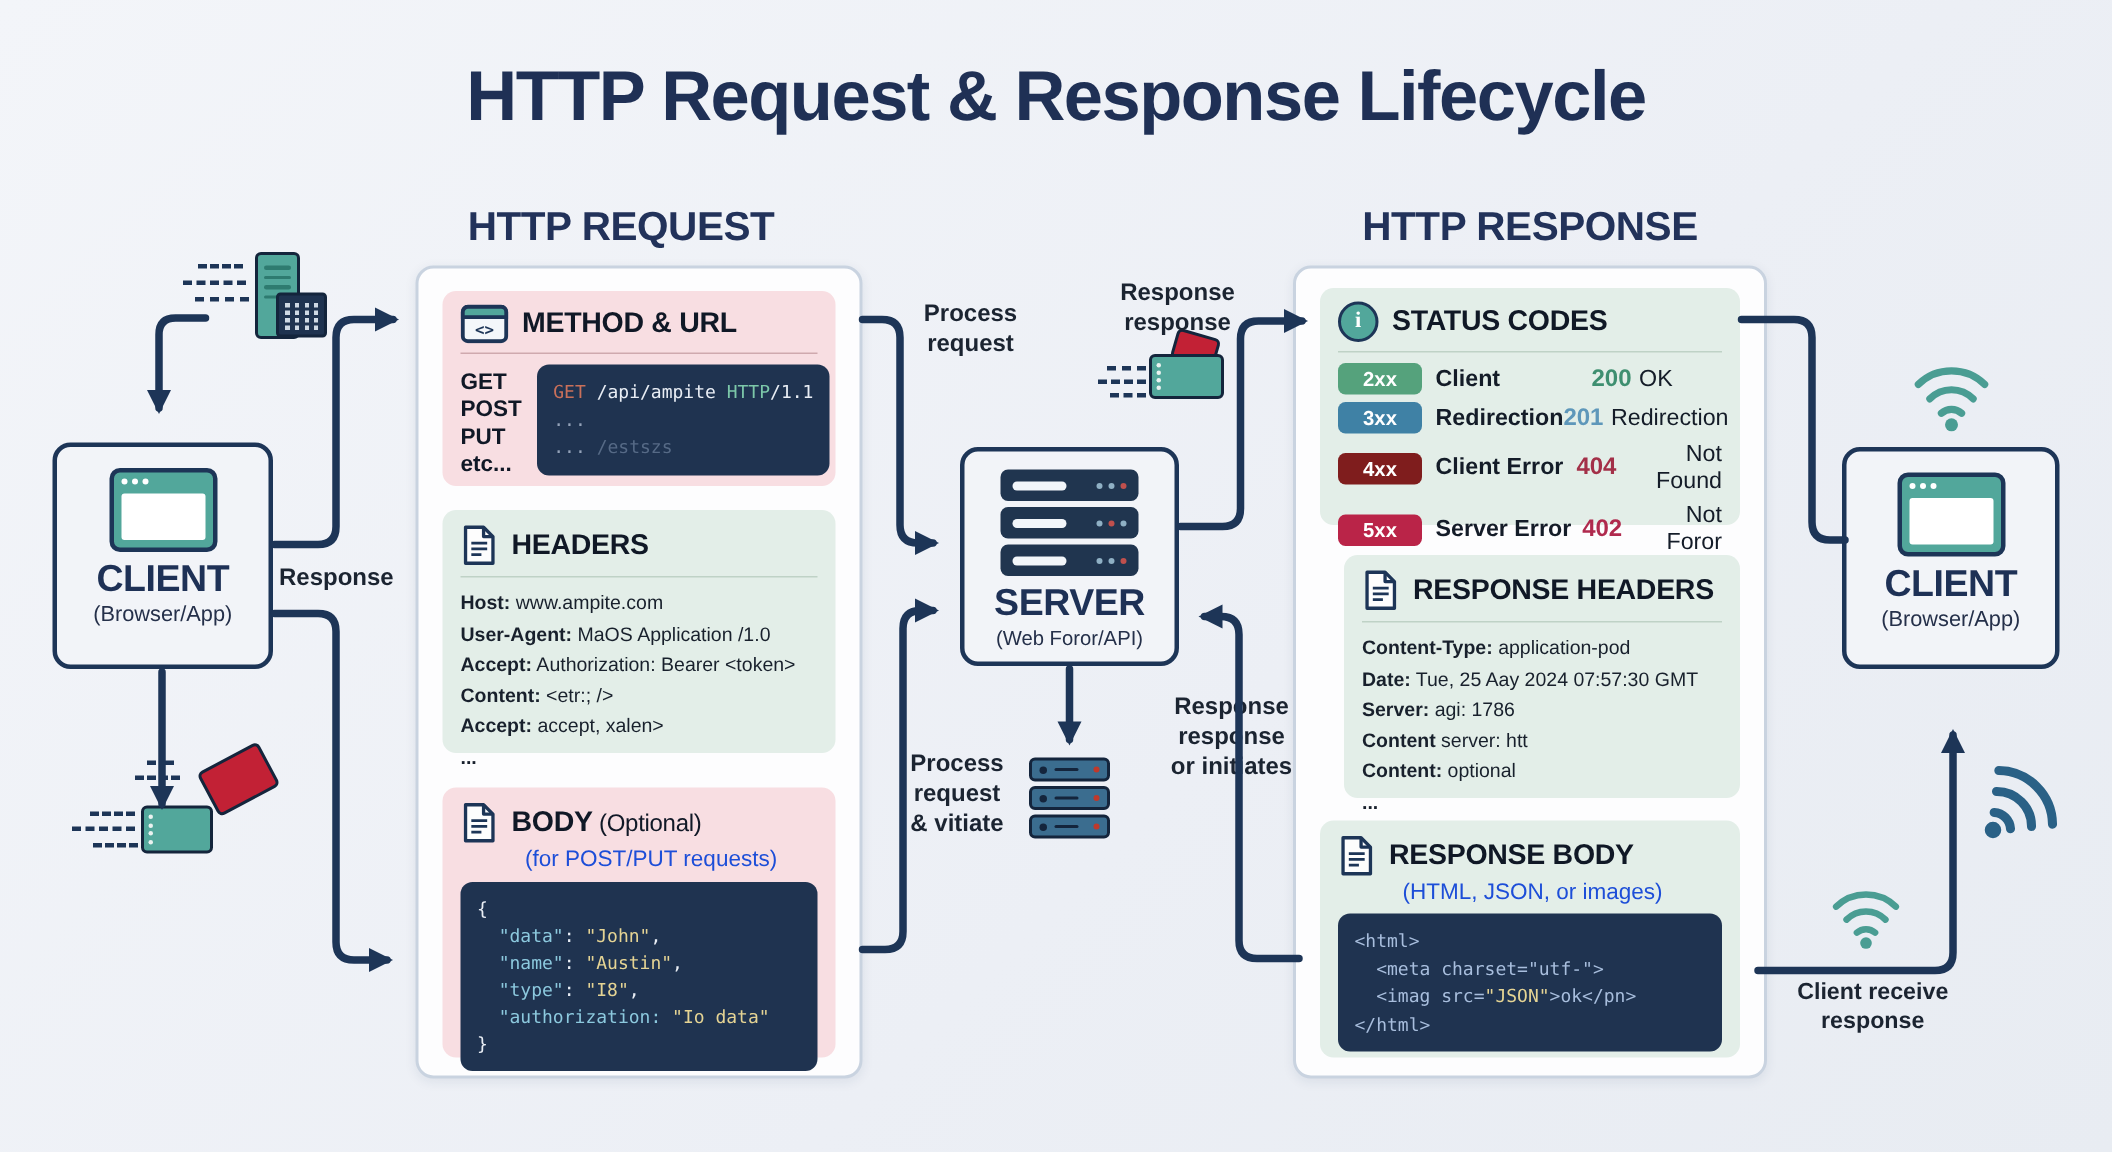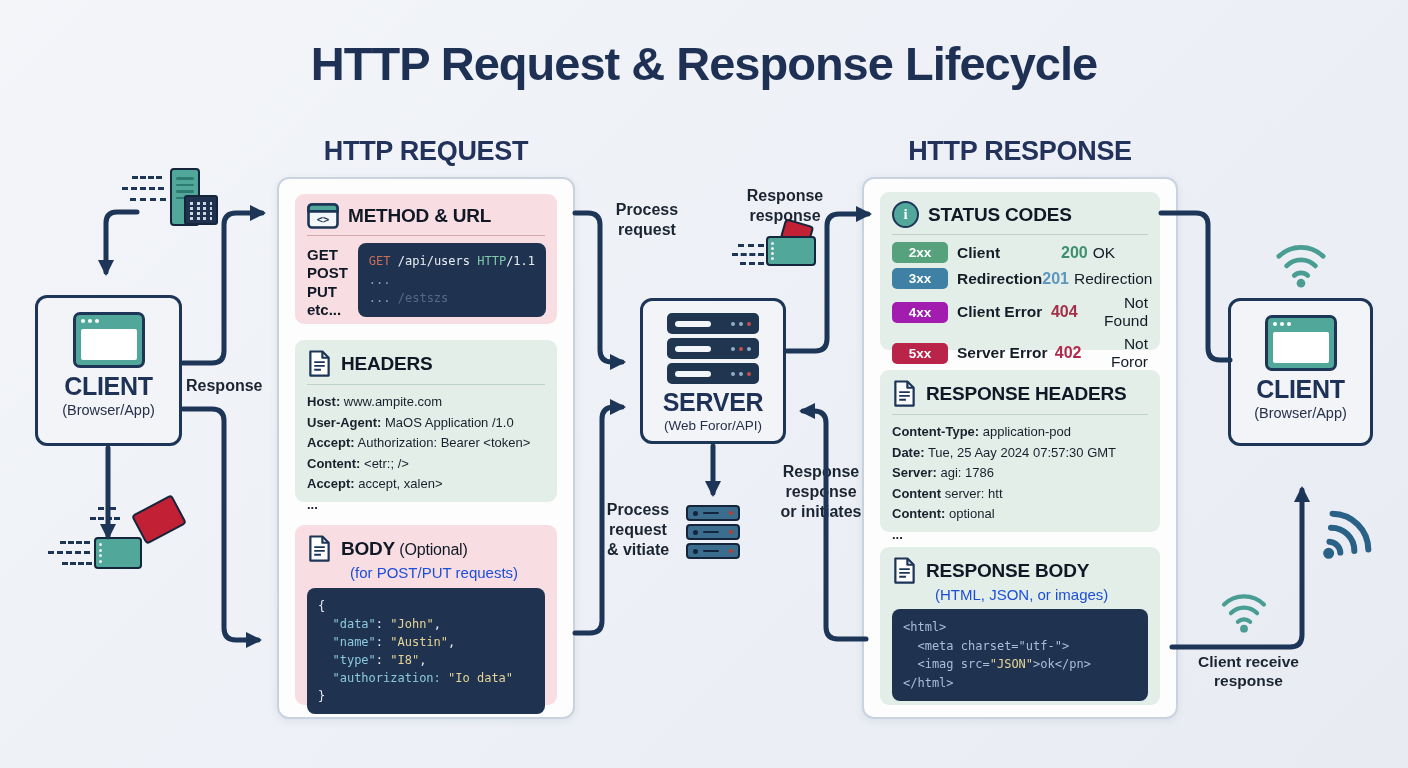--- a/index.html
+++ b/index.html
@@ -5,21 +5,21 @@
   * { margin:0; padding:0; box-sizing:border-box; }
   html,body { width:1408px; height:768px; overflow:hidden; }
   body { font-family:"Liberation Sans", sans-serif; background:linear-gradient(135deg,#f3f5f9 0%,#eceff5 60%,#e8ecf2 100%); position:relative; color:#1b2431; }
   .canvas { position:absolute; inset:0; }
 
   
   .main-title { position:absolute; top:36px; left:0; width:1408px; text-align:center; font-size:47px; letter-spacing:-1px; color:#1f3055; }
   .main-title .t-main { font-weight:800; }
   .main-title .t-tail { font-weight:600; }
   .col-title { position:absolute; font-size:27px; font-weight:800; color:#22325a; text-align:center; letter-spacing:-.3px; }
-  .col-title.req { left:277px; width:298px; top:136px; }
+  .col-title.req { left:265px; width:298px; top:136px; }
   .col-title.res { left:862px; width:316px; top:136px; }
 
   
   svg.arrows { position:absolute; inset:0; z-index:5; pointer-events:none; }
   svg.arrows path.fl { fill:none; stroke:#1d3557; stroke-width:5; stroke-linejoin:round; stroke-linecap:round; }
 
   
   .panel { position:absolute; background:#fdfdfe; border:2px solid #c9d3e0; border-radius:12px; box-shadow:0 2px 8px rgba(30,50,90,.08); z-index:2; }
   .panel.req { left:277px; top:177px; width:298px; height:542px; }
   .panel.res { left:862px; top:177px; width:316px; height:542px; }
@@ -131,21 +131,21 @@
         </svg>
         <span class="card-title">METHOD &amp; URL</span>
       </div>
       <div class="hr"></div>
       <div class="method-row">
         <div class="method-list">GET
 POST
 PUT
 etc...</div>
         <div class="codebox" id="code-method">
-            <div class="code-line"><span class="tok-red">GET</span><span class="tok-plain"> /api/users </span><span class="tok-teal">HTTP</span><span class="tok-plain">/1.1</span></div>
+            <div class="code-line"><span class="tok-red">GET</span><span class="tok-plain"> /api/ampite </span><span class="tok-teal">HTTP</span><span class="tok-plain">/1.1</span></div>
             <div class="code-line"><span class="tok-dim">...</span></div>
             <div class="code-line"><span class="tok-dim">... </span><span class="tok-faint">/estszs</span></div>
           </div>
       </div>
     </section>
 
     <section class="card mint" style="top:161px; height:162px;">
       <div class="card-head">
         <svg class="doc-icon" viewBox="0 0 26 30">
           <path d="M3.5 2.5 h12.5 l6.5 6.5 v18.5 h-19 z" fill="#fdfdfd" stroke="#1d3557" stroke-width="2.3" stroke-linejoin="round"></path>
@@ -201,35 +201,35 @@
             <span class="scode" style="color: rgb(62, 143, 112);">200</span>
             <span class="stext">OK</span>
           </div>
           <div class="srow">
             <span class="sbadge" style="background: rgb(63, 129, 165);">3xx</span>
             <span class="slabel">Redirection</span>
             <span class="scode" style="color: rgb(94, 151, 186);">201</span>
             <span class="stext">Redirection</span>
           </div>
           <div class="srow">
-            <span class="sbadge" style="background: #a21caf;">4xx</span>
+            <span class="sbadge" style="background: #7f1d1d;">4xx</span>
             <span class="slabel">Client Error</span>
             <span class="scode" style="color: rgb(163, 48, 72);">404</span>
             <span class="stext">Not Found</span>
           </div>
           <div class="srow">
             <span class="sbadge" style="background: rgb(186, 36, 72);">5xx</span>
             <span class="slabel">Server Error</span>
             <span class="scode" style="color: rgb(176, 42, 78);">402</span>
             <span class="stext">Not Foror</span>
           </div>
         </div>
     </section>
 
-    <section class="card mint" style="top:191px; height:162px;">
+    <section class="card mint" style="top:191px; height:162px;margin-left:16px;">
       <div class="card-head">
         <svg class="doc-icon" viewBox="0 0 26 30">
           <path d="M3.5 2.5 h12.5 l6.5 6.5 v18.5 h-19 z" fill="#fdfdfd" stroke="#1d3557" stroke-width="2.3" stroke-linejoin="round"></path>
           <path d="M16 2.5 v6.5 h6.5" fill="none" stroke="#1d3557" stroke-width="2.3" stroke-linejoin="round"></path>
           <path d="M7.5 13.5 h11 M7.5 17.5 h11 M7.5 21.5 h7" stroke="#1d3557" stroke-width="1.9"></path>
         </svg>
         <span class="card-title">RESPONSE HEADERS</span>
       </div>
       <div class="hr"></div>
       <div class="hlines" id="resp-headers-lines">

